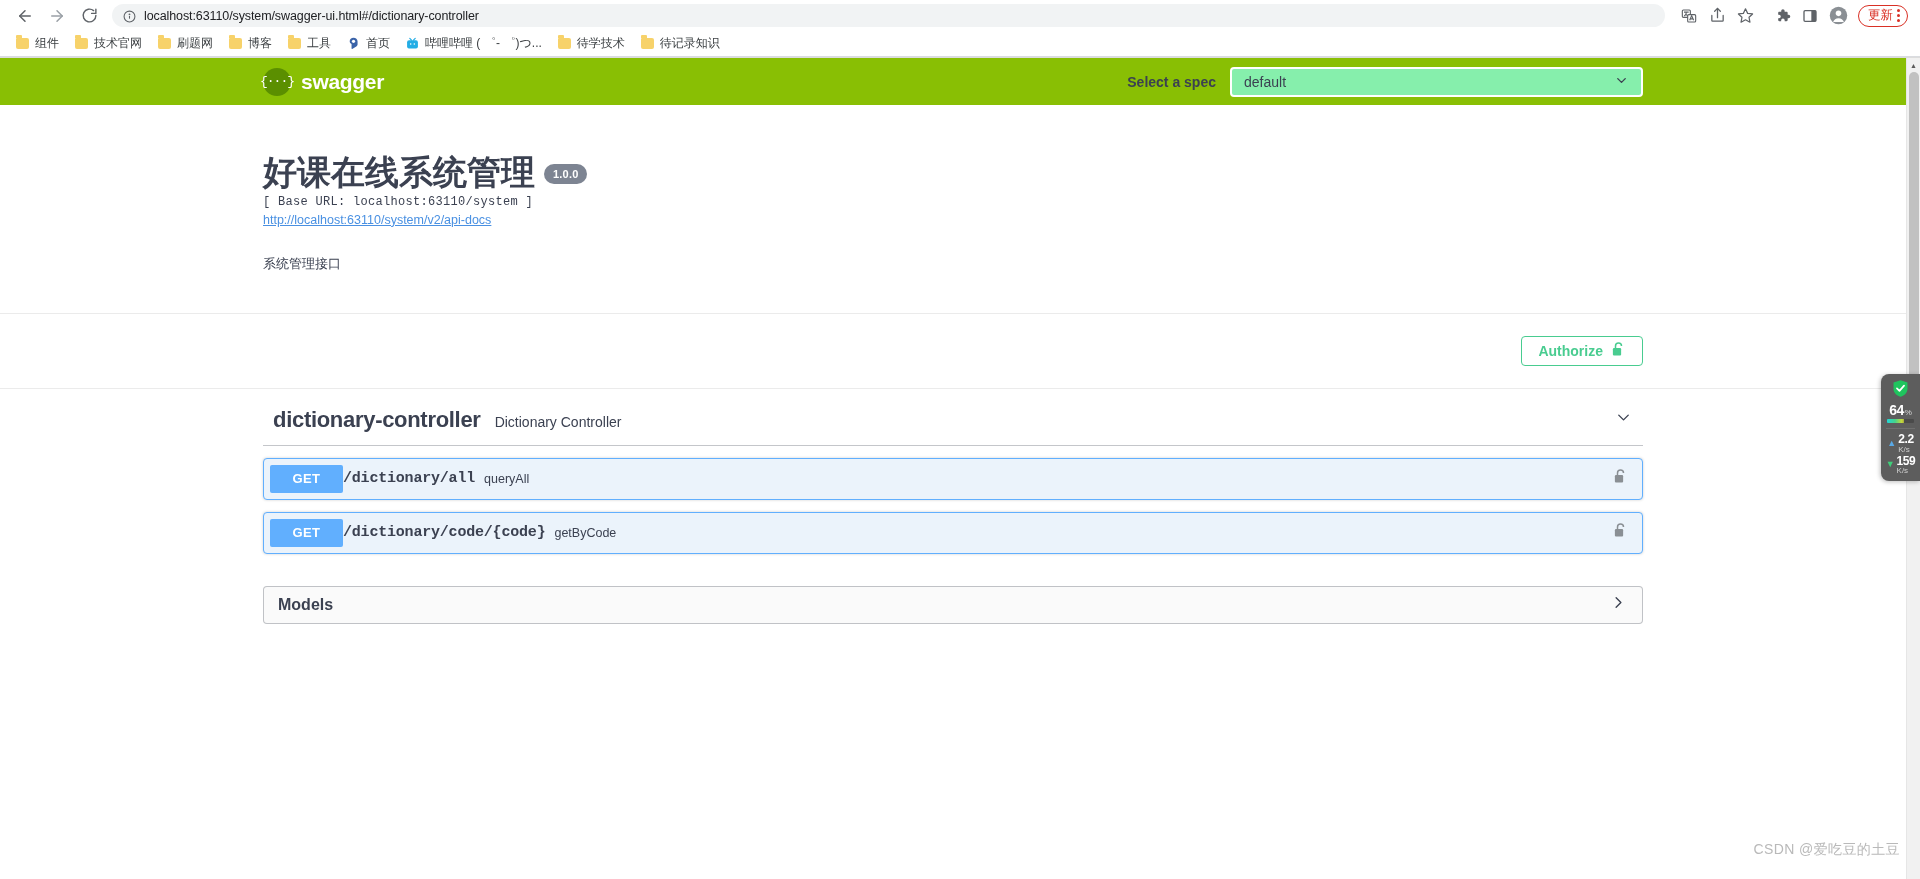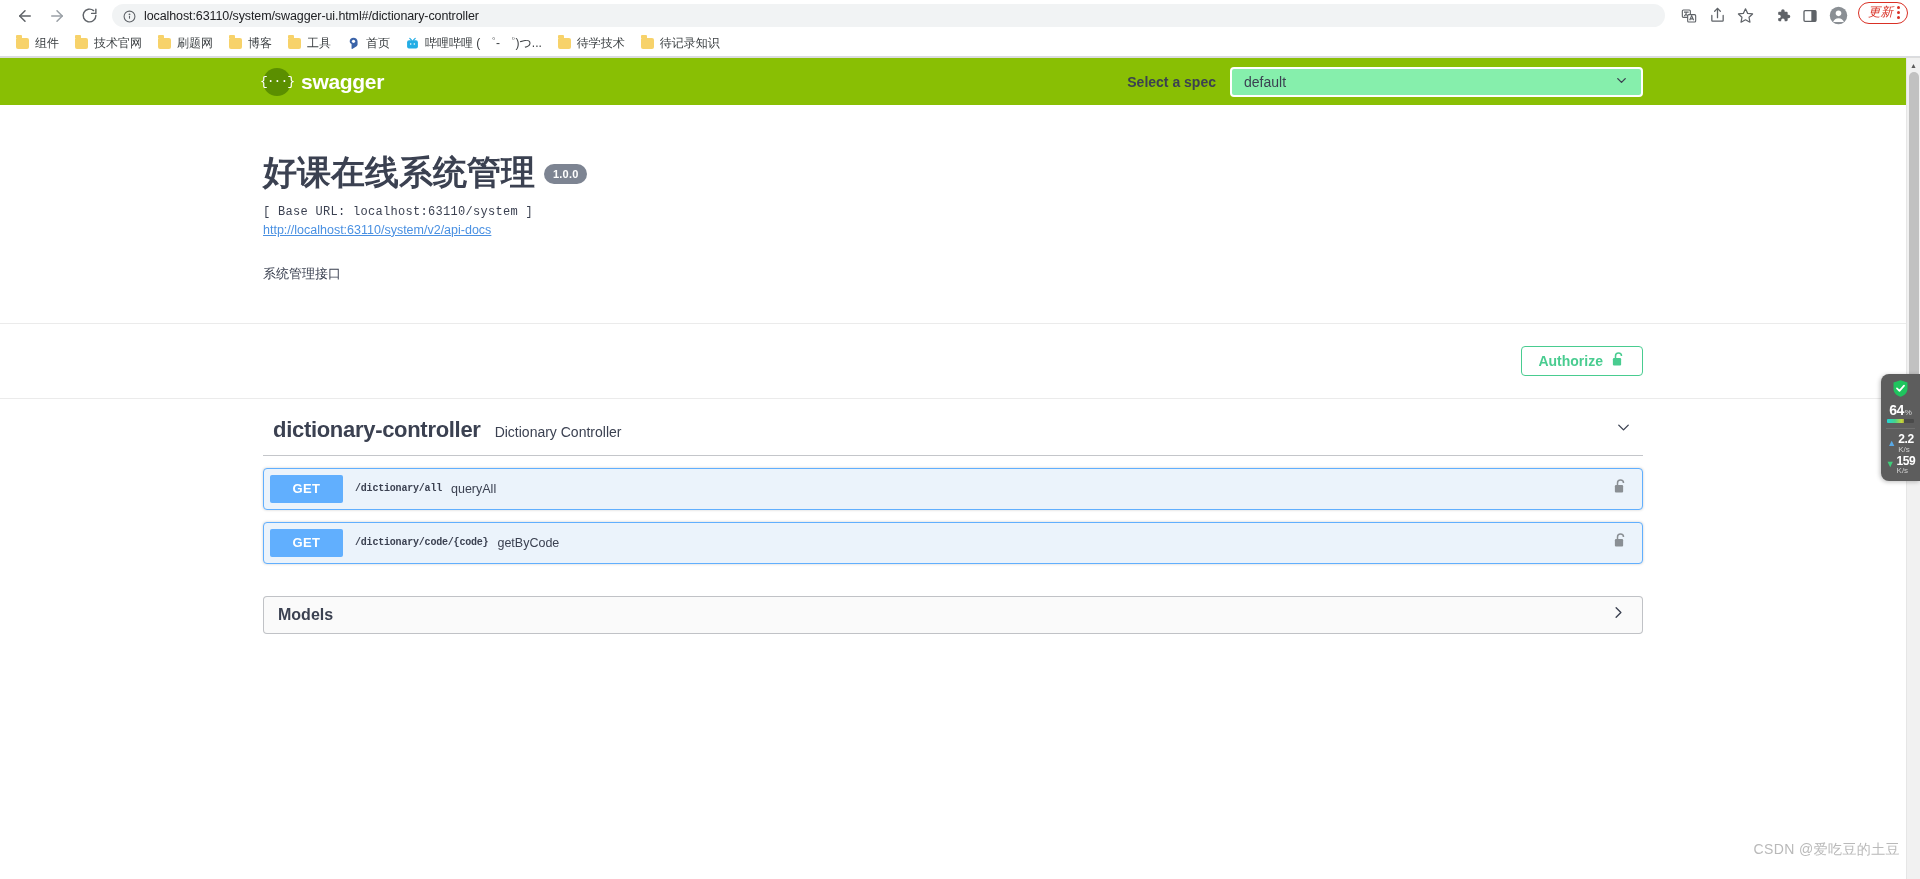--- a/index.html
+++ b/index.html
@@ -53,23 +53,23 @@
   .omnibox .url {
     font-size: 12.5px;
     color: #202124;
     white-space: nowrap;
     overflow: hidden;
     text-overflow: ellipsis;
     letter-spacing: -0.1px;
   }
   .tool-icons {
     display: flex;
+    align-items: center;
     gap: 0px;
     flex: 0 0 auto;
-    font-style: italic;
   }
   .tool-icon {
     width: 28px; height: 28px;
     display: flex; align-items: center; justify-content: center;
     color: #5f6368;
   }
   .tool-sep { width: 9px; }
   .update-pill {
     border: 1px solid #d93025;
     color: #d93025;
@@ -210,21 +210,21 @@
     font-weight: bold;
     border-radius: 57px;
     padding: 4px 9px;
     margin-bottom: 7px;
     letter-spacing: 0.2px;
   }
   .base-url {
     font-family: "Liberation Mono", monospace;
     font-size: 12px;
     color: #3b4151;
-    margin-top: 14px;
+    margin-top: 4px;
     letter-spacing: 0.3px;
   }
   .api-docs-link {
     display: inline-block;
     margin-top: 4px;
     font-size: 12.5px;
     color: #4990e2;
     text-decoration: underline;
   }
   .api-desc {
@@ -308,24 +308,23 @@
     border-radius: 2px;
     width: 73px;
     min-width: 73px;
     height: 28px;
     display: flex; align-items: center; justify-content: center;
     margin-left: 6px;
     letter-spacing: 0.4px;
   }
   .op-path {
     font-family: "Liberation Mono", monospace;
-    font-size: 10px;
-    font-weight: bold;
-    color: #3b4151;
-    margin-left: 12px;
+    font-size: 15px;
+    font-weight: bold;
+    color: #3b4151;
     letter-spacing: -0.2px;
   }
   .op-summary {
     font-size: 12.5px;
     color: #3b4151;
     margin-left: 9px;
   }
   .op-lock {
     margin-left: auto;
     margin-right: 14px;

